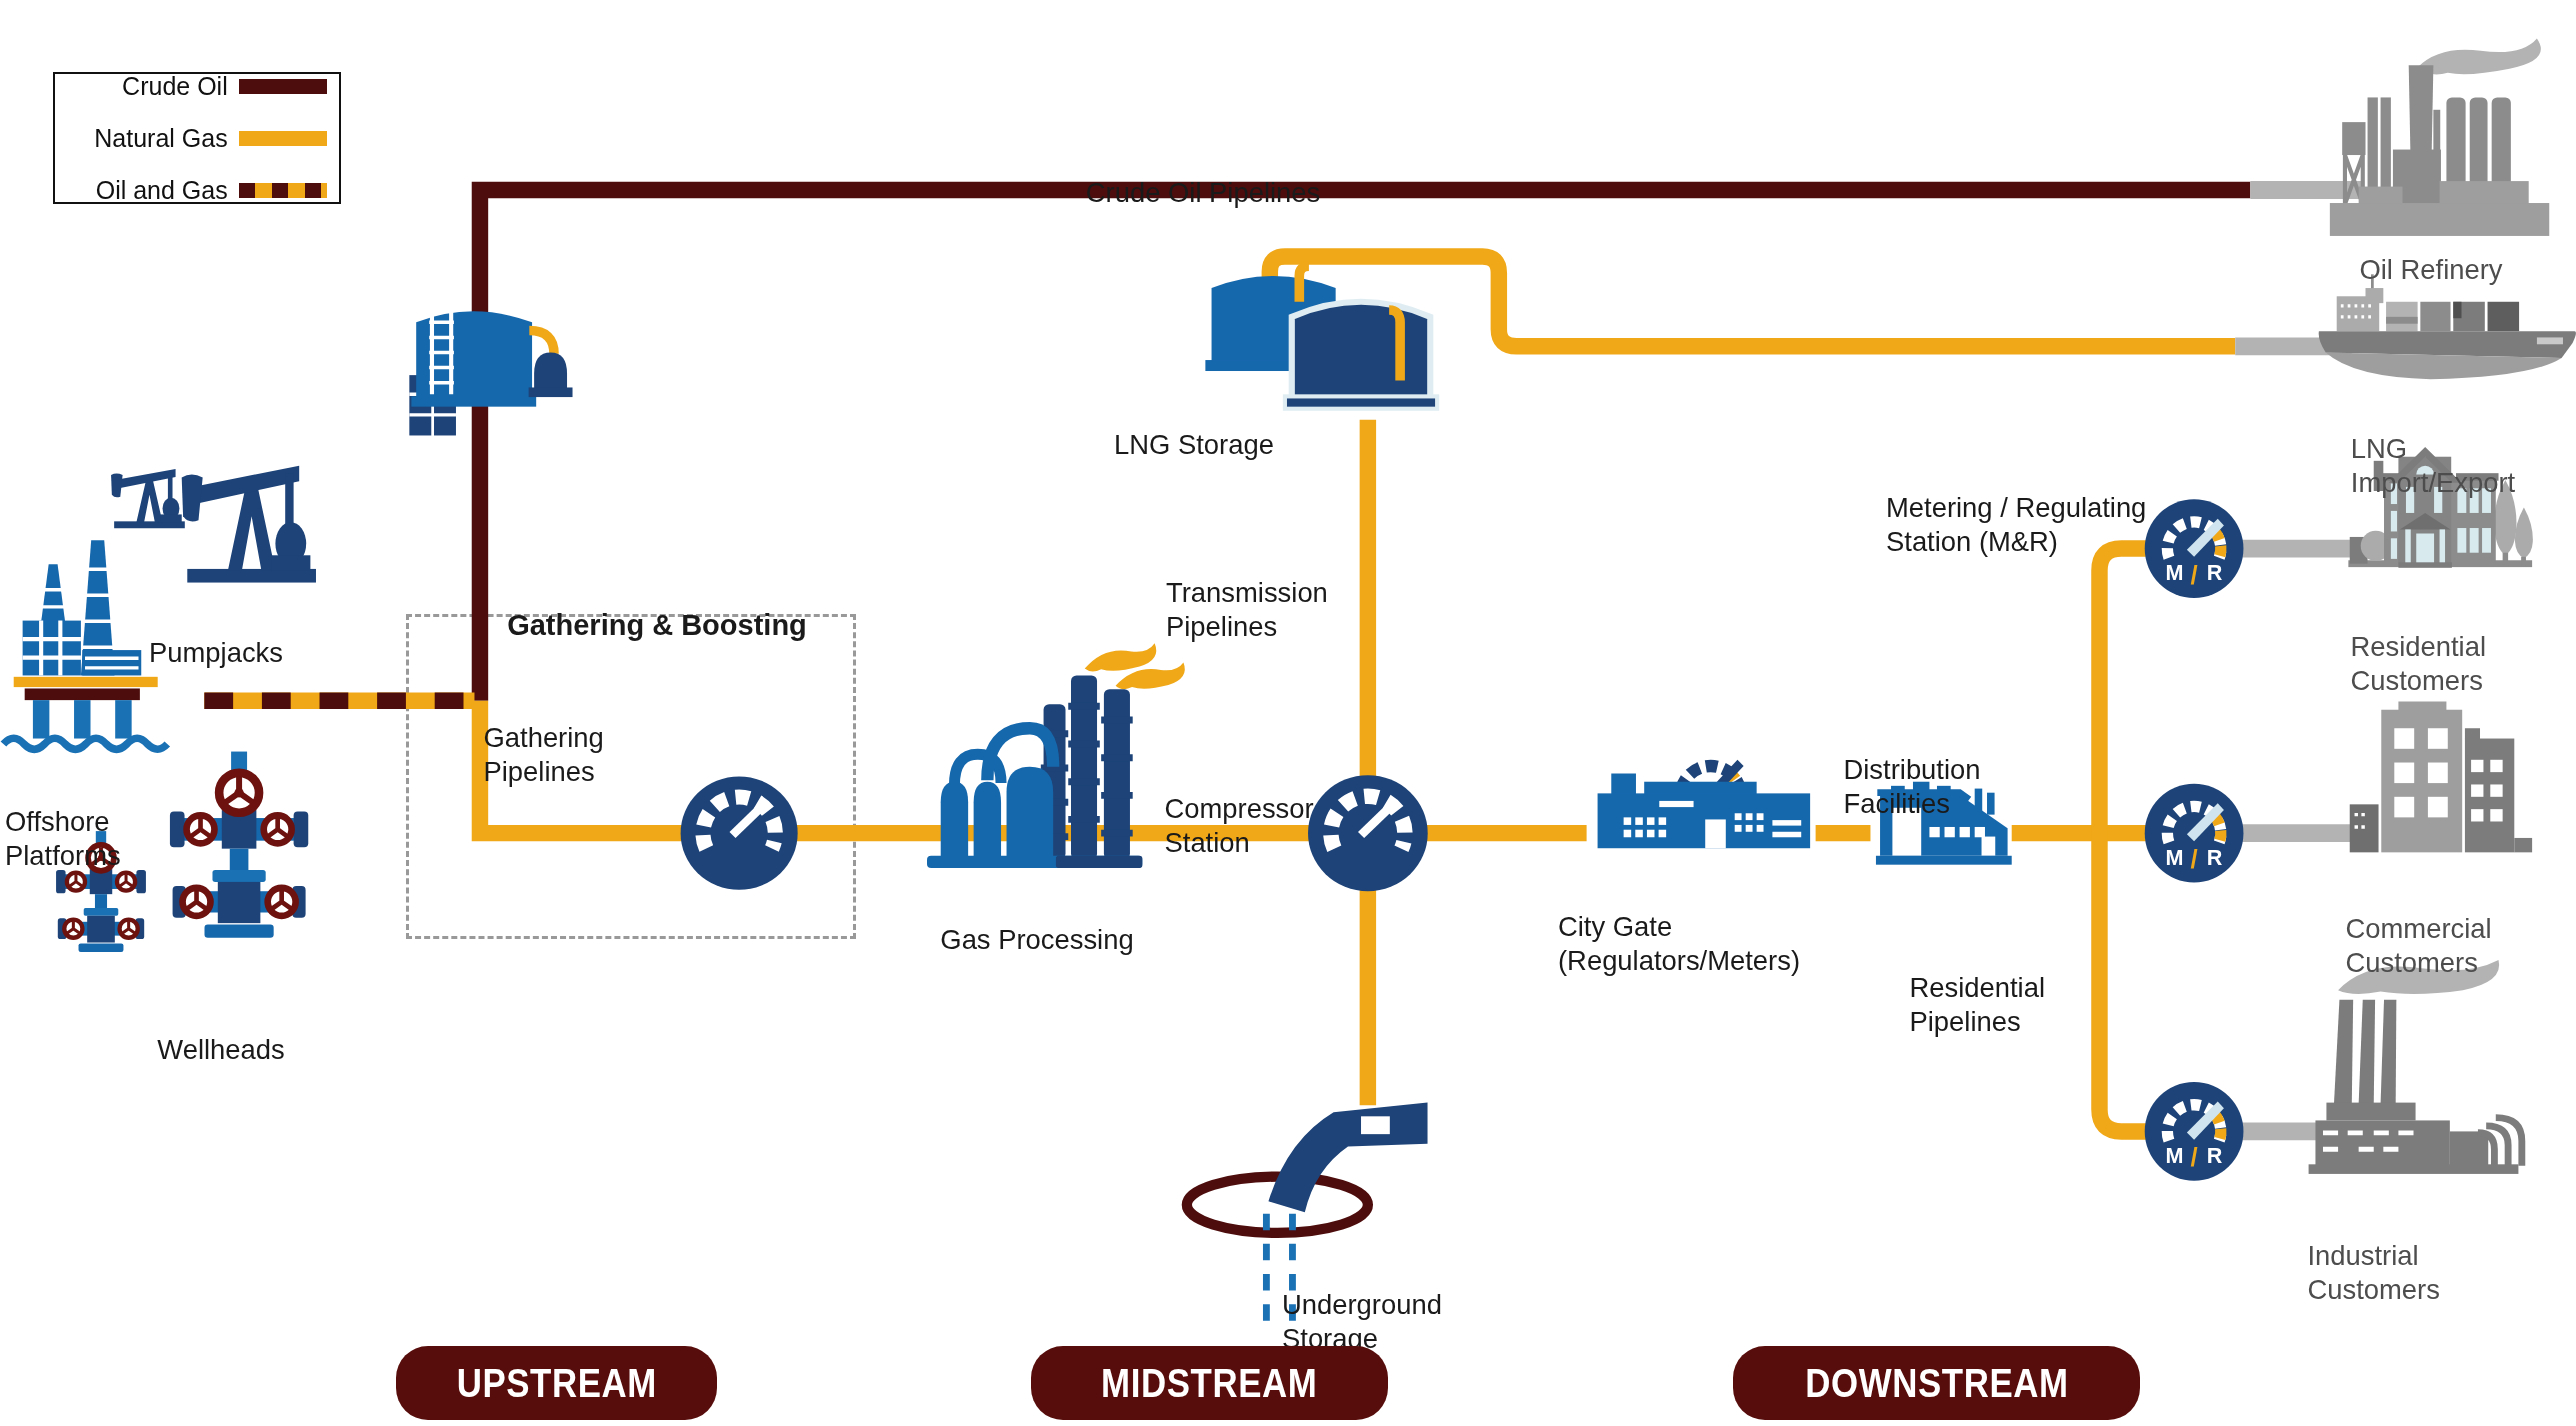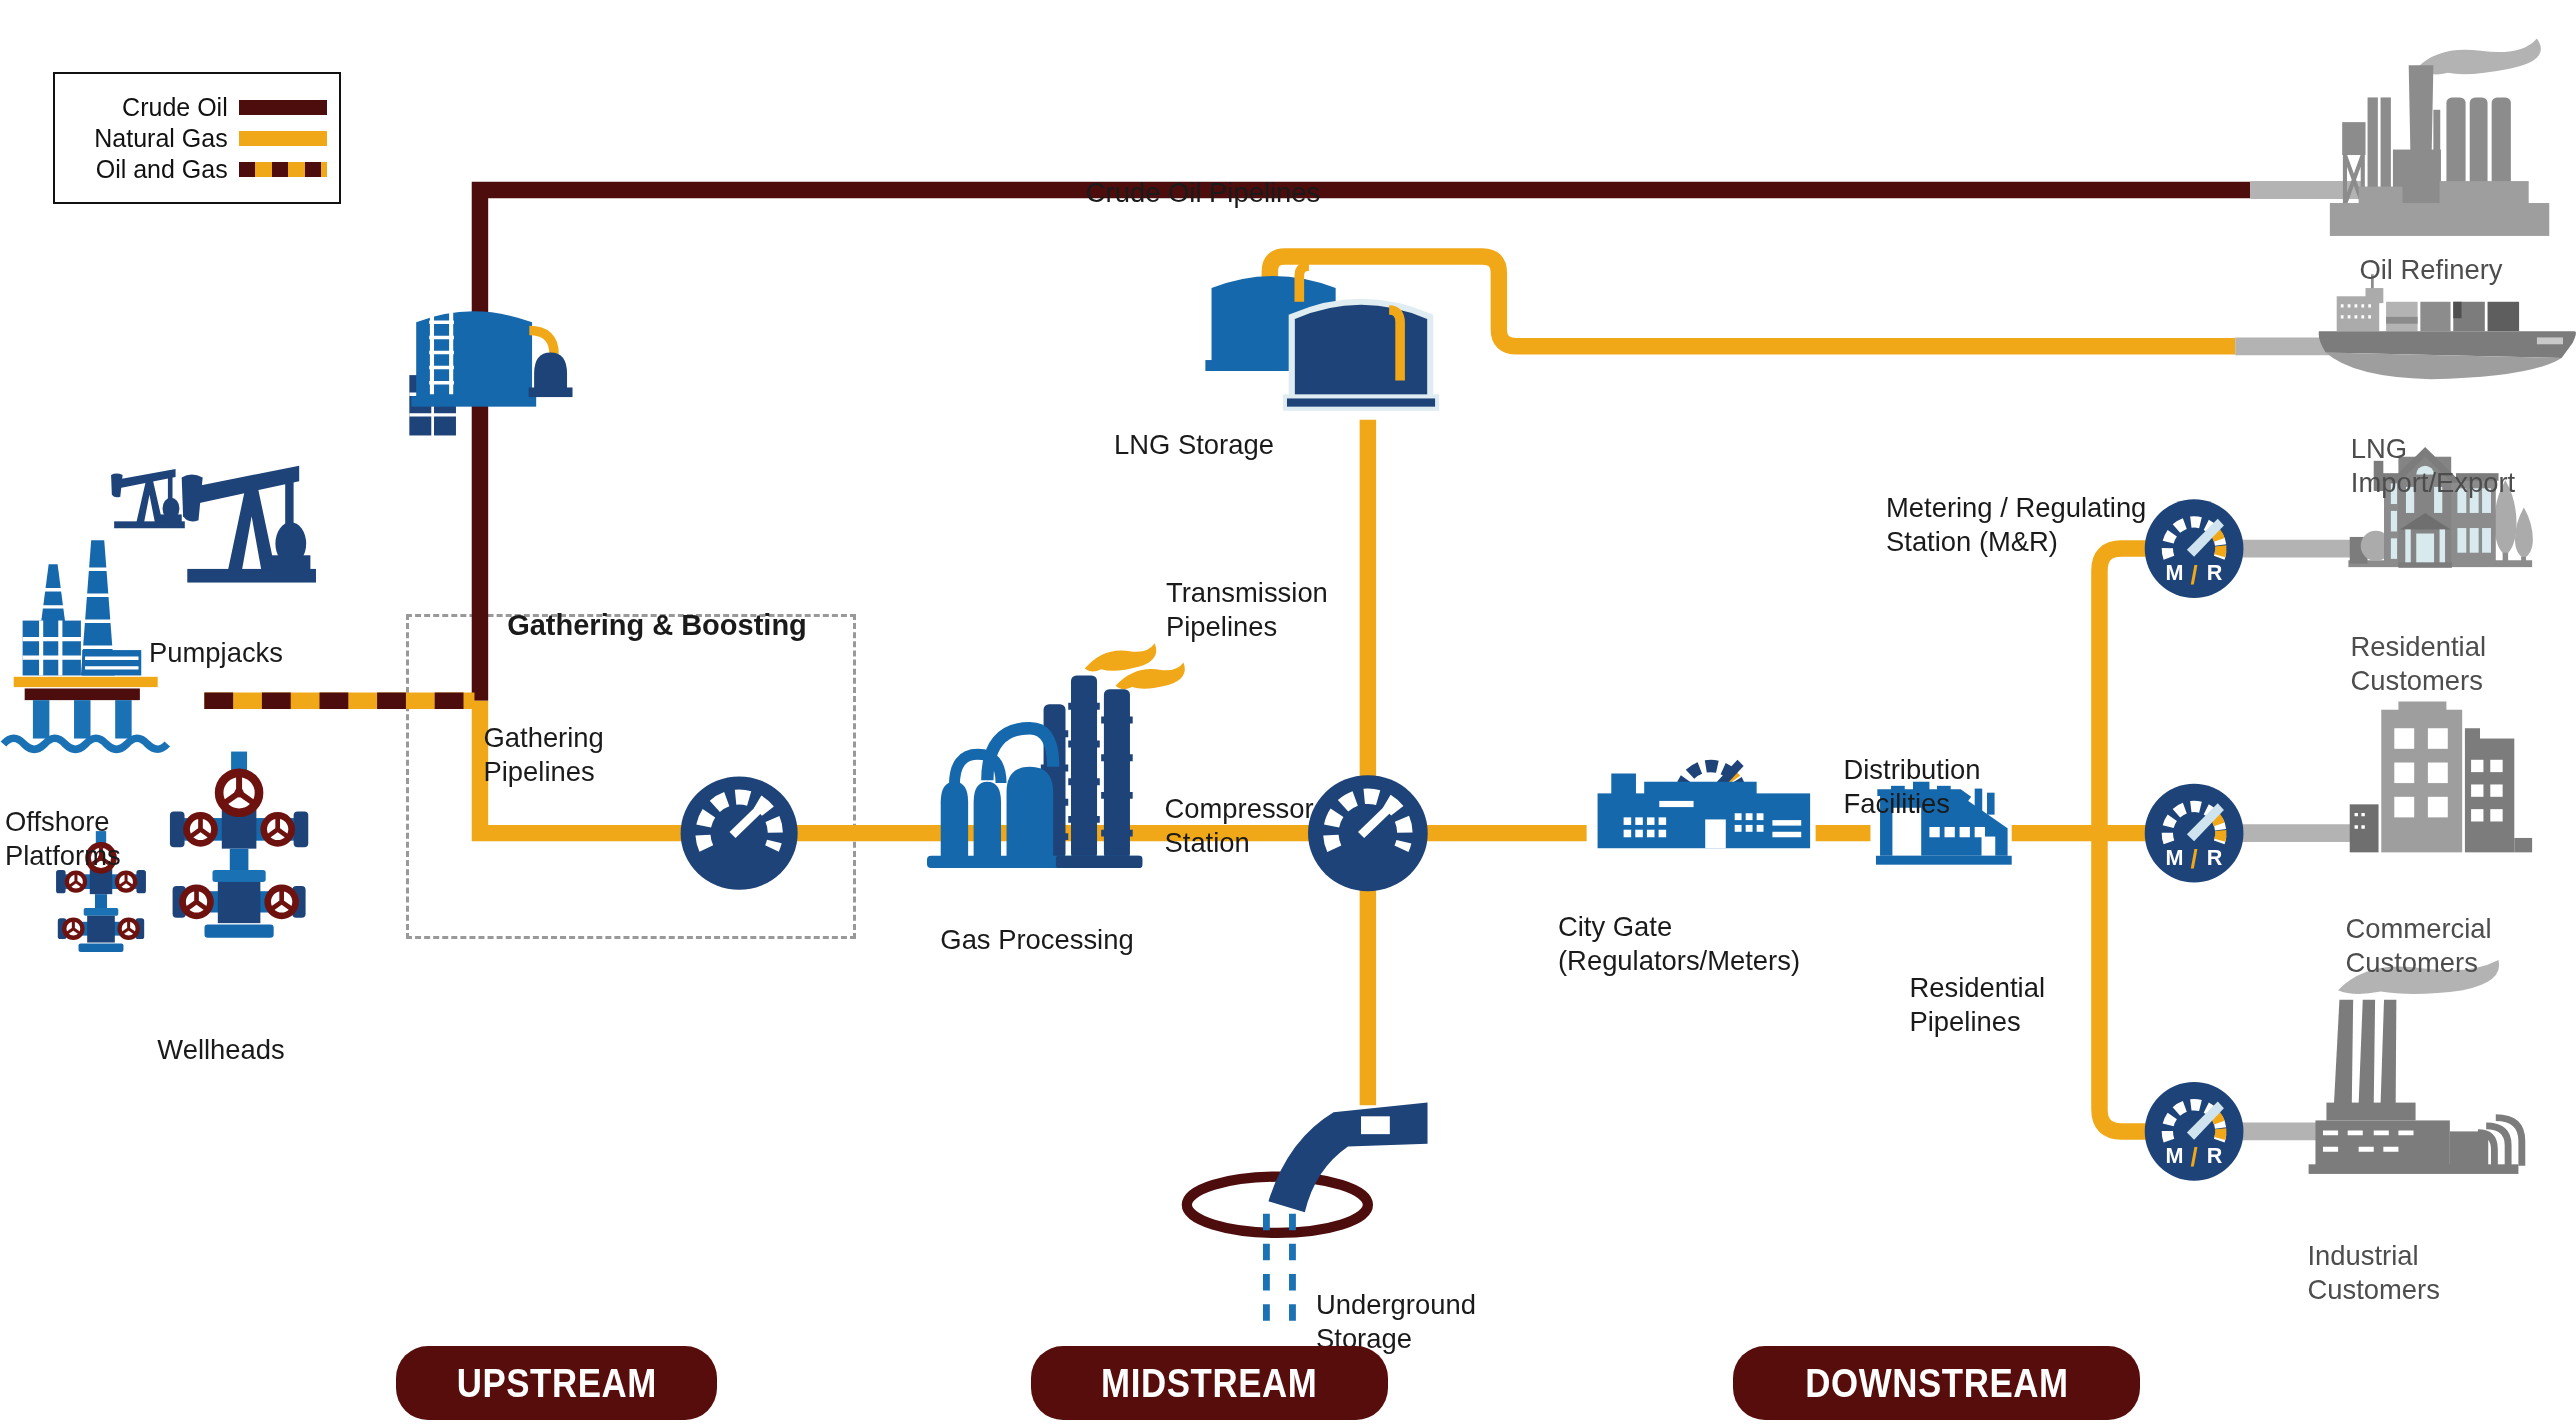--- a/index.html
+++ b/index.html
@@ -25,21 +25,21 @@
   .mr-slash{font-size:50px;fill:var(--gas);}
   
   .lbl{position:absolute;transform:translateX(-50%);text-align:left;font-size:27.4px;
        line-height:1.24;color:var(--label_dark);margin-top:47px;}
   .lbl-gray{color:var(--label_gray);}
   .lbl-bold{font-weight:bold;font-size:29px;}
   
   .dash-box{position:absolute;border:3.4px dashed var(--box_dash);background:transparent;}
   
   .legend{position:absolute;left:53px;top:72px;width:288px;height:132px;border:2.7px solid #111;
-          background:#fff;display:flex;flex-direction:column;justify-content:center;gap:2px;padding:5.5px 0;box-sizing:border-box;}
+          background:#fff;display:flex;flex-direction:column;justify-content:center;gap:23px;padding:5.5px 0;box-sizing:border-box;}
   .legend-row{display:flex;align-items:center;justify-content:flex-end;gap:11px;padding-right:12.3px;}
   .legend-label{font-size:25px;color:#111;}
   .legend-swatch{width:88px;height:15px;flex:0 0 auto;}
   .sw-crude{background:var(--crude);}
   .sw-gas{background:var(--gas);}
   .sw-mix{background:repeating-linear-gradient(90deg,var(--crude) 0 16.5px,var(--gas) 16.5px 33px);}
   
   .pill{position:absolute;height:74px;border-radius:32px;background:var(--pill);color:#fff;
         display:flex;align-items:center;justify-content:center;font-weight:bold;font-size:41px;}
   .pill span{transform:scaleX(.85);letter-spacing:0.7px;white-space:nowrap;}
@@ -362,21 +362,21 @@
   <div class="lbl lbl-gray" style="left:2433px;top:385px;">LNG Import/Export</div>
   <div class="lbl" style="left:1194px;top:381px;">LNG Storage</div>
   <div class="lbl" style="left:1262px;top:529px;width:192px;">Transmission Pipelines</div>
   <div class="lbl" style="left:216px;top:589px;">Pumpjacks</div>
   <div class="lbl" style="left:77px;top:758px;width:144px;">Offshore Platforms</div>
   <div class="lbl" style="left:221px;top:986px;">Wellheads</div>
   <div class="lbl lbl-bold" style="left:657px;top:561px;">Gathering &amp; Boosting</div>
   <div class="lbl" style="left:569px;top:674px;width:171px;">Gathering Pipelines</div>
   <div class="lbl" style="left:1037px;top:876px;">Gas Processing</div>
   <div class="lbl" style="left:1264px;top:745px;width:199px;">Compressor Station</div>
-  <div class="lbl" style="left:1429px;top:1241px;width:226px;">Underground Storage</div>
+  <div class="lbl" style="left:1395px;top:1241px;width:226px;">Underground Storage</div>
   <div class="lbl" style="left:1702px;top:863px;width:288px;">City Gate (Regulators/Meters)</div>
   <div class="lbl" style="left:1936px;top:706px;width:185px;">Distribution Facilities</div>
   <div class="lbl" style="left:2047px;top:444px;width:322px;">Metering / Regulating Station (M&amp;R)</div>
   <div class="lbl" style="left:2002px;top:924px;width:185px;">Residential Pipelines</div>
   <div class="lbl lbl-gray" style="left:2436px;top:583px;width:171px;">Residential Customers</div>
   <div class="lbl lbl-gray" style="left:2431px;top:865px;width:171px;">Commercial Customers</div>
   <div class="lbl lbl-gray" style="left:2393px;top:1192px;width:171px;">Industrial Customers</div>
 
   <div class="legend">
     <div class="legend-row">

